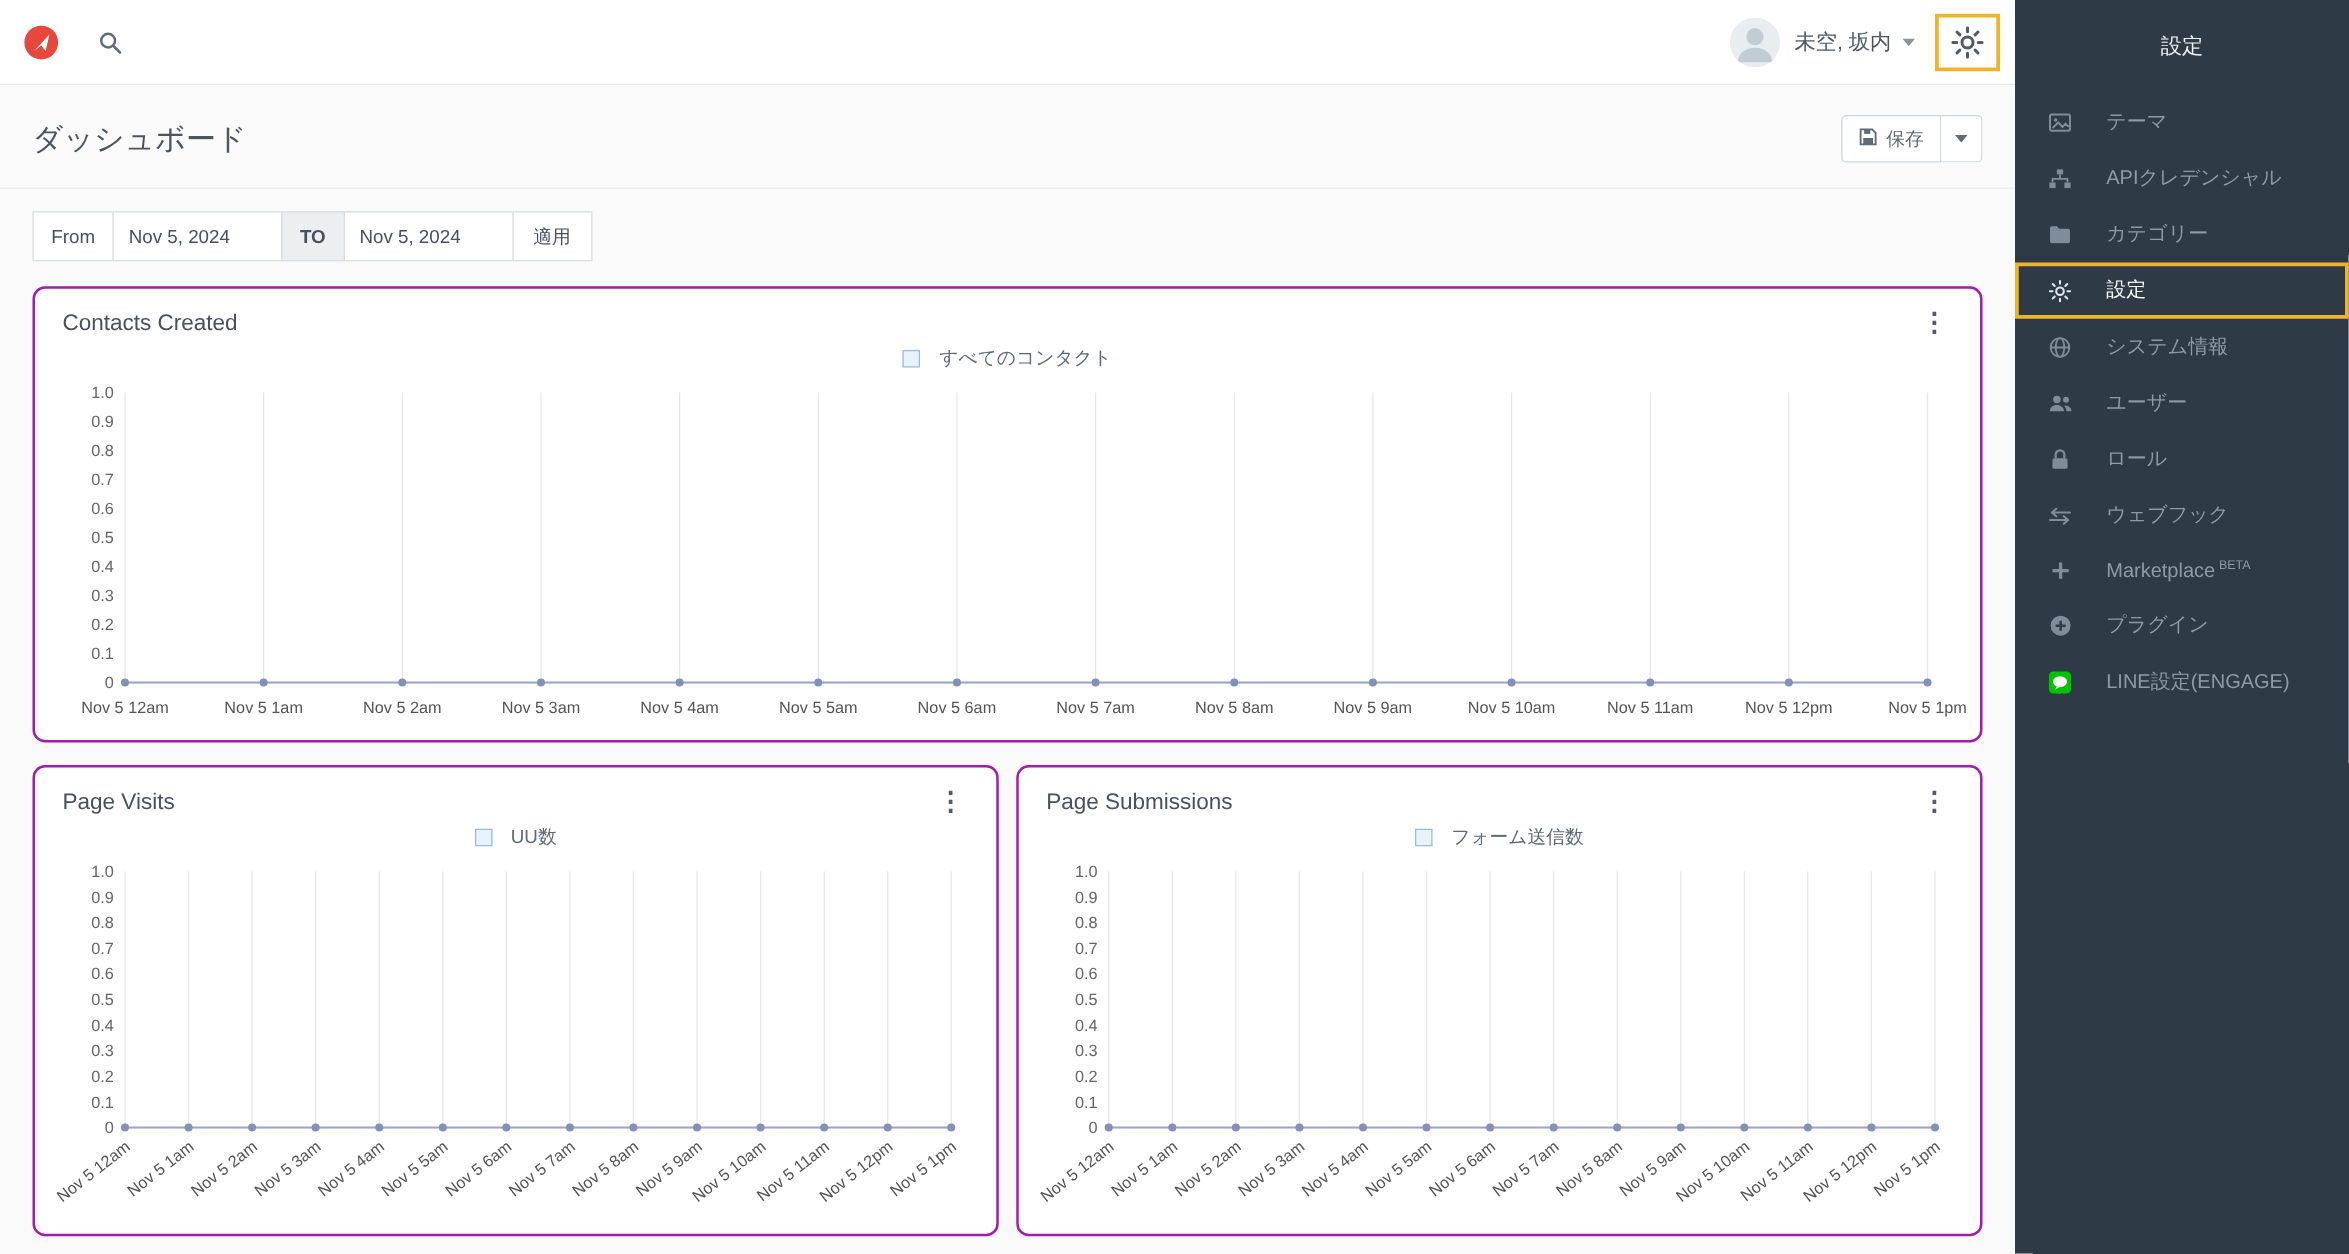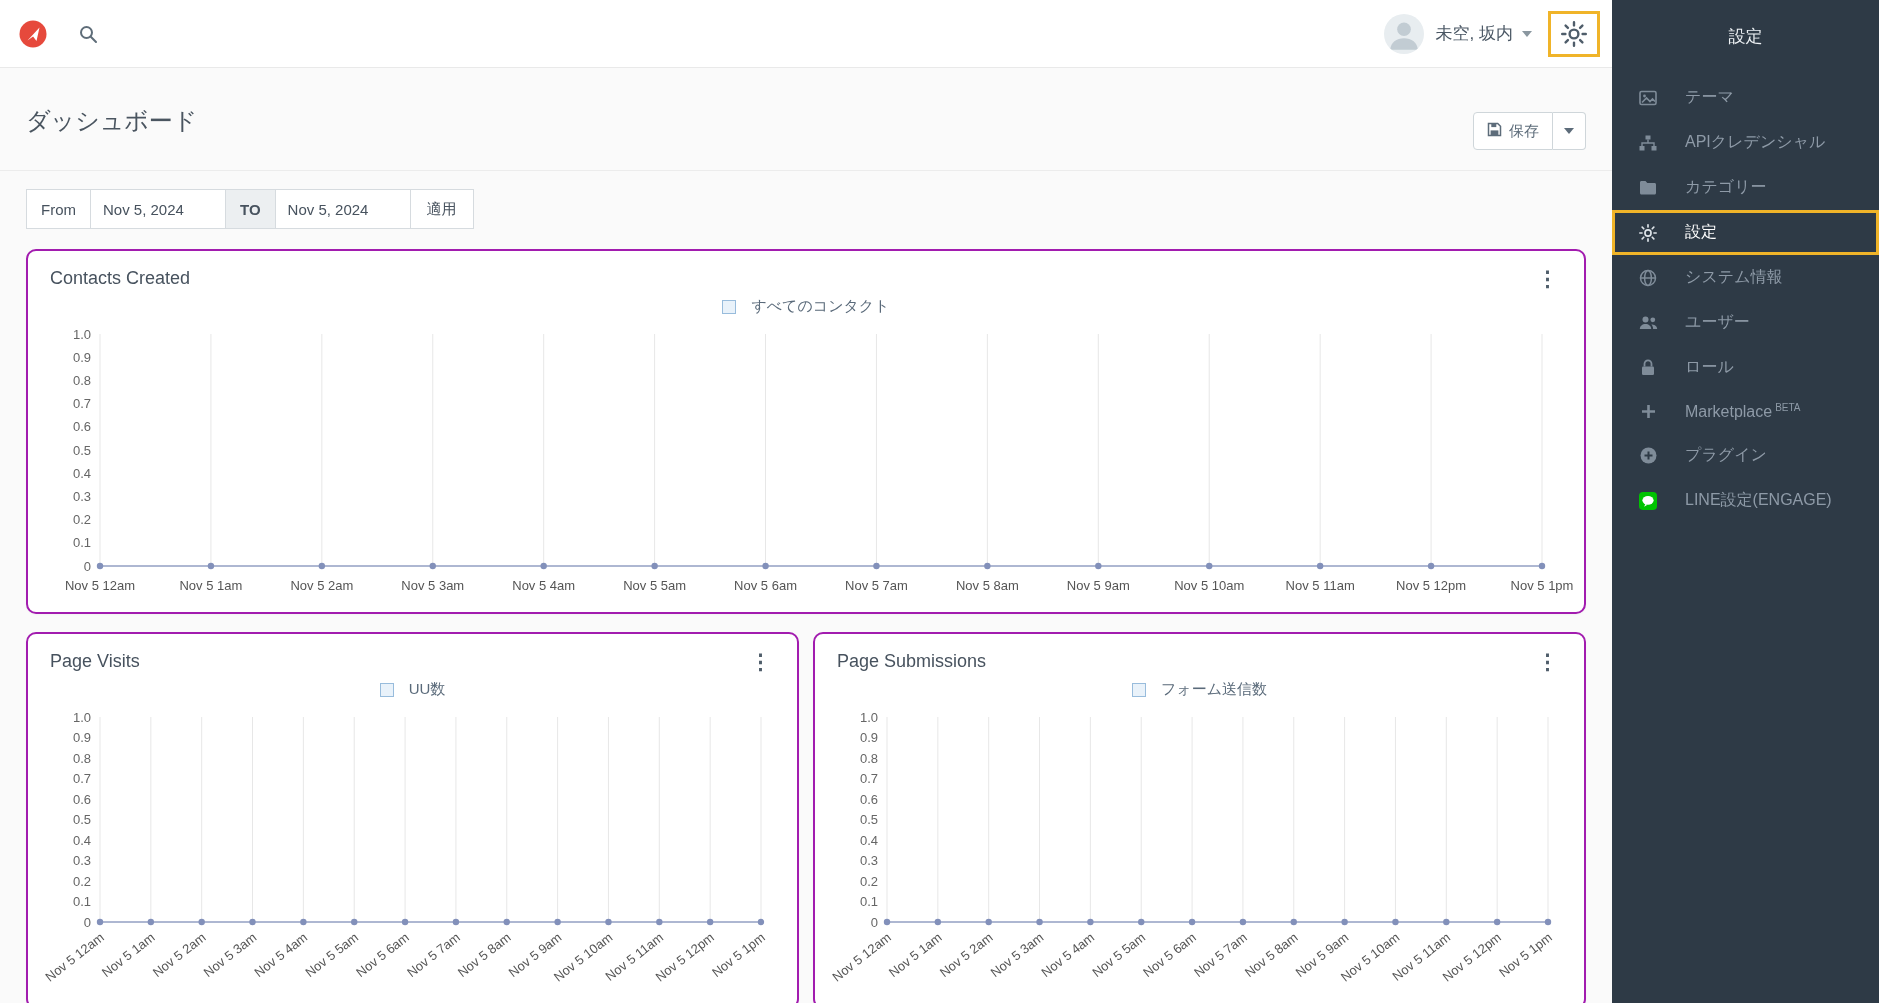--- a/index.html
+++ b/index.html
@@ -21,21 +21,21 @@
            border-left:5px solid transparent; border-right:5px solid transparent;
            border-top:6px solid #8a97a0; }
   .gear-btn { margin-left:16px; border:3px solid var(--highlight,#f0b429);
               padding:7px 10px; color:#4f5d6a; display:flex; align-items:center; cursor:pointer; background:#fff; }
 
   .page-header { display:flex; align-items:center; justify-content:space-between;
                  padding:24px 26px 20px; border-bottom:1px solid #ececec; }
   .page-title { font-size:24px; font-weight:400; color:#4a5560; }
   .btn-group { display:flex; }
   .btn { display:flex; align-items:center; gap:7px; background:#fff; border:1px solid #cfd6da;
-         color:#5d6c7a; font-size:15px; padding:0 13px; height:38px; cursor:pointer;margin-top:20px; }
+         color:#5d6c7a; font-size:15px; padding:0 13px; height:38px; cursor:pointer; }
   .btn.seg-left { border-radius:4px 0 0 4px; }
   .btn.seg-right { border-radius:0 4px 4px 0; border-left:none; padding:0 11px; }
   .btn .caret { margin-left:0; border-top-color:#5d6c7a; }
 
   .filter-row { display:flex; margin:18px 26px 0; }
   .seg { height:40px; display:flex; align-items:center; padding:0 14px; font-size:15px;
          color:#47525e; border:1px solid #d6dbdf; background:#fff; }
   .seg + .seg, .seg + .seg-input, .seg-input + .seg, .seg-input + .seg { margin-left:-1px; }
   .seg.gray { background:#eceff1; font-weight:bold; }
   .seg-input { height:40px; width:136px; border:1px solid #d6dbdf; margin-left:-1px;
@@ -431,20 +431,31 @@
       <div class="nav-item">
         <span class="nav-icon">
           <svg width="14" height="17" viewBox="0 0 14 17">
               <path d="M3.5 7.5V4.8a3.5 3.5 0 017 0v2.7" fill="none" stroke="currentColor" stroke-width="1.8"></path>
               <rect x="1" y="7.5" width="12" height="8.5" rx="1.2" fill="currentColor"></rect>
             </svg>
         </span>
         <span>ロール</span>
       </div>
 
+      <div class="nav-item">
+        <span class="nav-icon">
+          <svg width="18" height="14" viewBox="0 0 18 14">
+              <g fill="none" stroke="currentColor" stroke-width="1.7" stroke-linecap="round" stroke-linejoin="round">
+                <path d="M17 4H3M6 1L2.5 4 6 7"></path>
+                <path d="M1 10h14M12 7l3.5 3L12 13"></path>
+              </g>
+            </svg>
+        </span>
+        <span>ウェブフック</span>
+      </div>
 
       <div class="nav-item">
         <span class="nav-icon">
           <svg width="15" height="15" viewBox="0 0 15 15">
               <path d="M7.5 1v13M1 7.5h13" stroke="currentColor" stroke-width="2.6"></path>
             </svg>
         </span>
         <span><span>Marketplace</span><sup class="beta">BETA</sup></span>
       </div>
 

